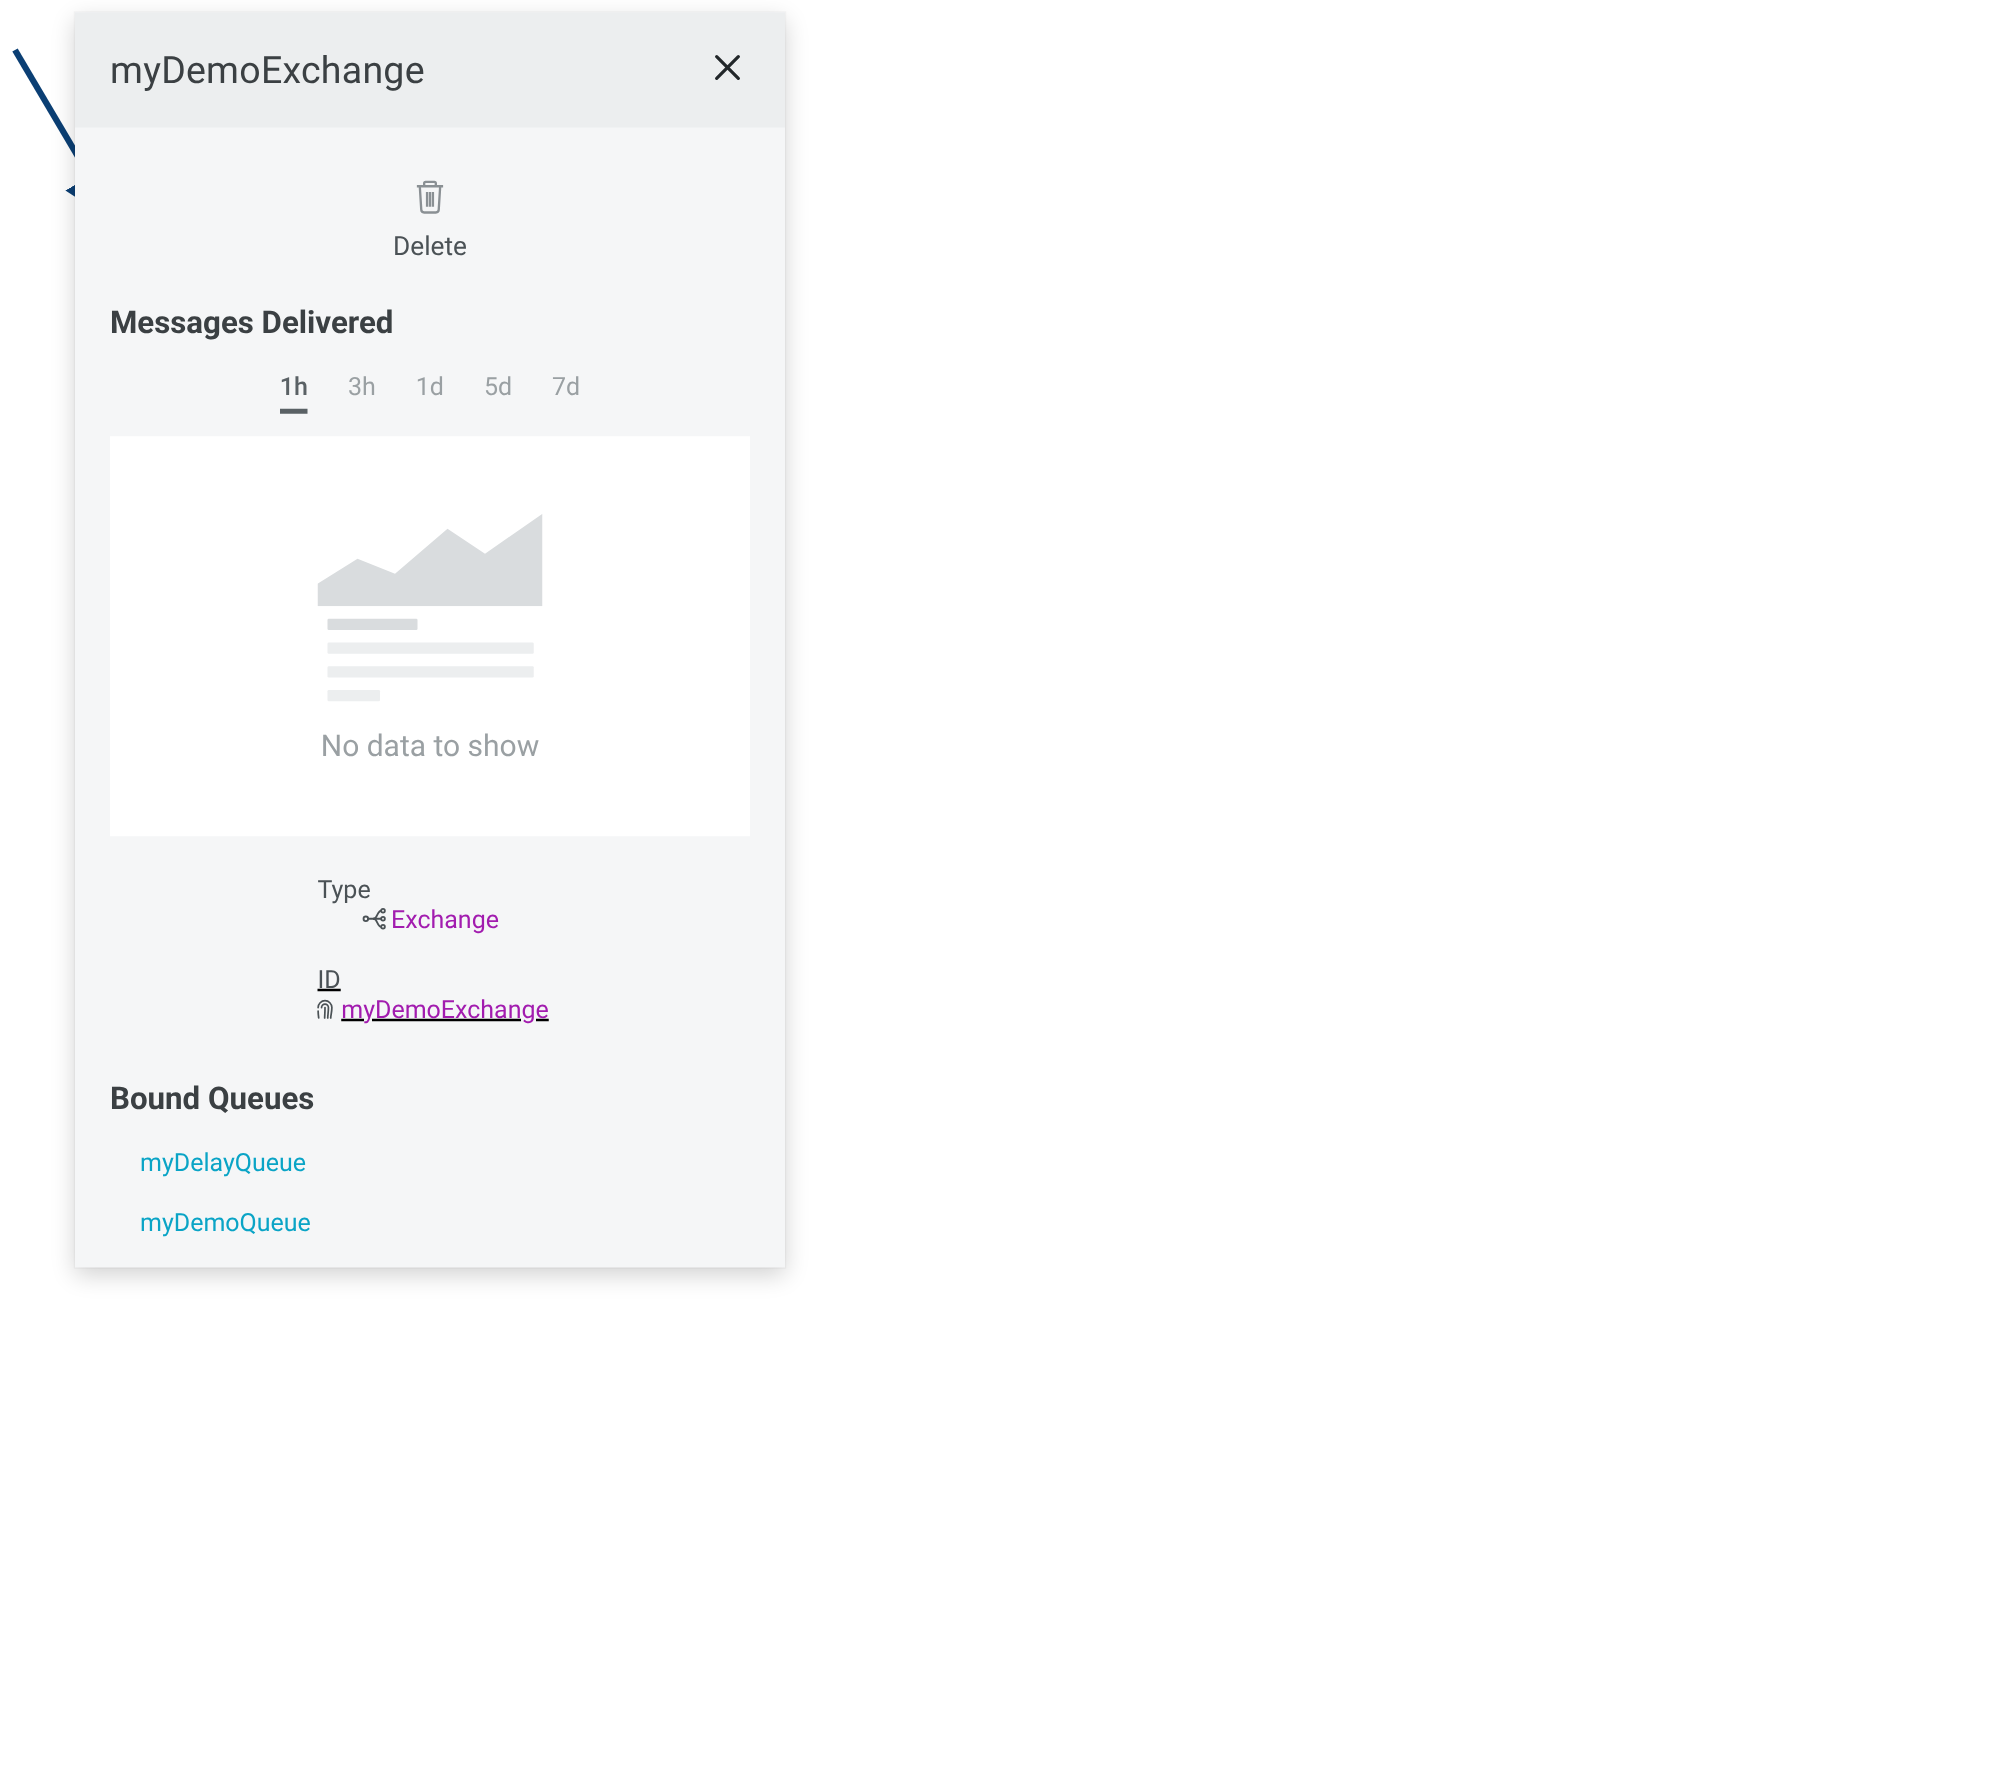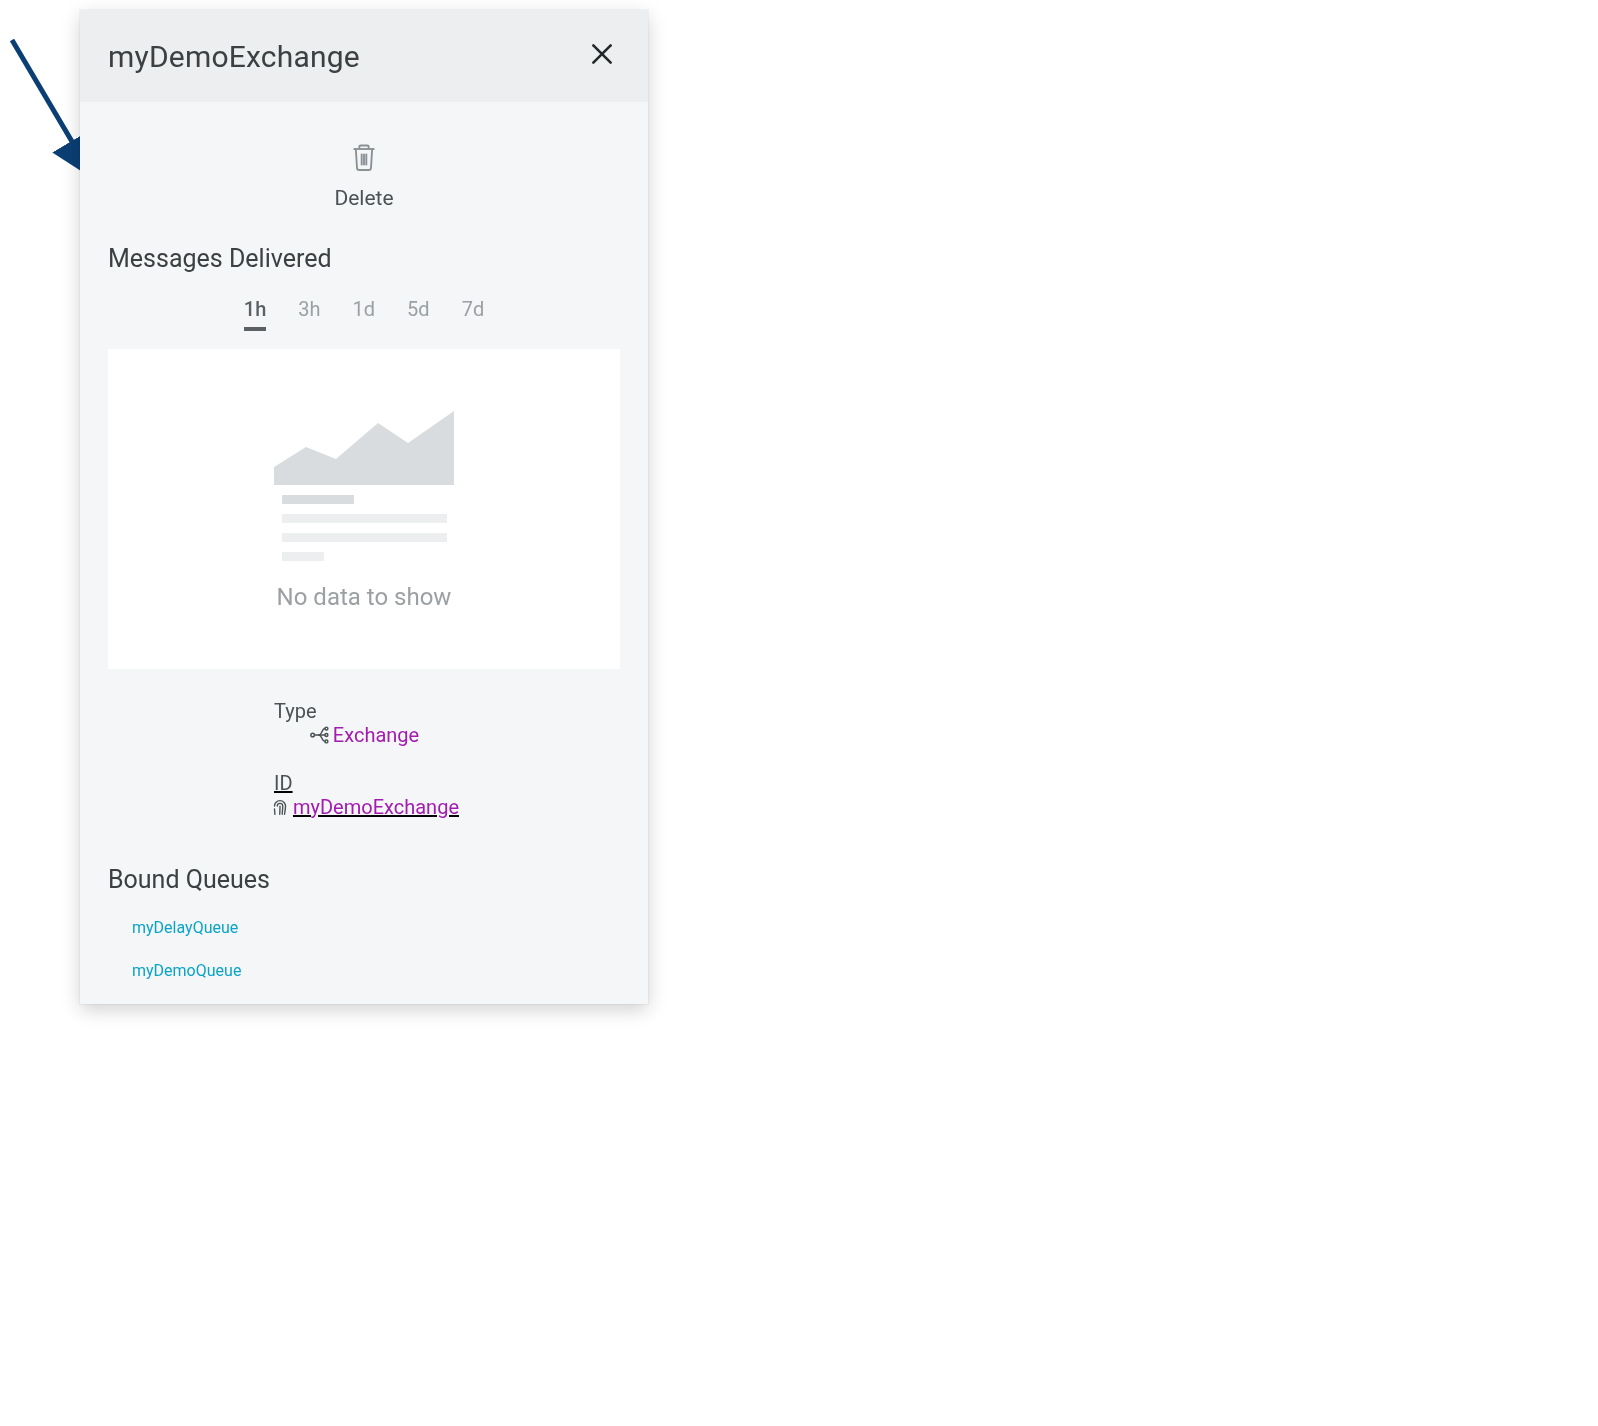--- a/index.html
+++ b/index.html
@@ -2,21 +2,21 @@
 <html><head>
 <meta charset="utf-8">
 <style>
   * { box-sizing: border-box; margin: 0; padding: 0; }
   html, body { width: 1598px; height: 1426px; background: #ffffff; font-family: -apple-system, "Segoe UI", Roboto, Arial, sans-serif; }
 
   .stage { position: relative; width: 1598px; height: 1426px; }
 
   .panel {
     position: absolute;
-    left: 80px;
+    left: 60px;
     top: 10px;
     width: 568px;
     background: #f5f6f7;
     box-shadow: 0 6px 18px rgba(0,0,0,0.18), 0 0 0 1px rgba(0,0,0,0.03);
     padding-bottom: 24px;
   }
 
   .panel-header {
     background: #eceeef;
     padding: 28px 28px;
@@ -48,21 +48,21 @@
     color: #4b5256;
     cursor: pointer;
     flex-direction: column;
   }
   .action-row .icon { width: 28px; height: 30px; color: #8a9094; }
   .action-row .label { font-size: 21px; }
 
   .section-title {
     font-size: 25px;
     color: #3b4043;
-    font-weight: 400;
+    font-weight: 700;
     margin-top: 12px;
     margin-bottom: 24px;
   }
 
   .range-tabs {
     display: flex;
     gap: 32px;
     justify-content: center;
     margin-bottom: 18px;
   }
@@ -98,21 +98,21 @@
 
   .kv { display:flex; align-items:center; margin-top: 30px; flex-direction: column; }
   .kv + .kv { margin-top: 24px; text-decoration: underline; }
   .kv-key { width: 180px; font-size: 20px; color:#4b5256; }
   .kv-val { display:flex; align-items:center; gap:2px; font-size:20px; color:#a21caf; }
   .kv-val .kv-icon { width:22px; height:22px; color:#4b5256; display:flex; align-items:center; justify-content:center; }
 
   .section2 { margin-top: 46px; }
 
   .queue-list { margin-top: 22px; padding-left: 24px; display:flex; flex-direction:column; gap:24px; }
-  .queue-link { font-size:16px; color:#0aa4c6; cursor:pointer; }
+  .queue-link { font-size:20px; color:#0aa4c6; cursor:pointer; }
 
   
   .arrow {
     position:absolute;
     left: 4px;
     top: 32px;
     width: 110px;
     height: 160px;
     pointer-events:none;
   }

